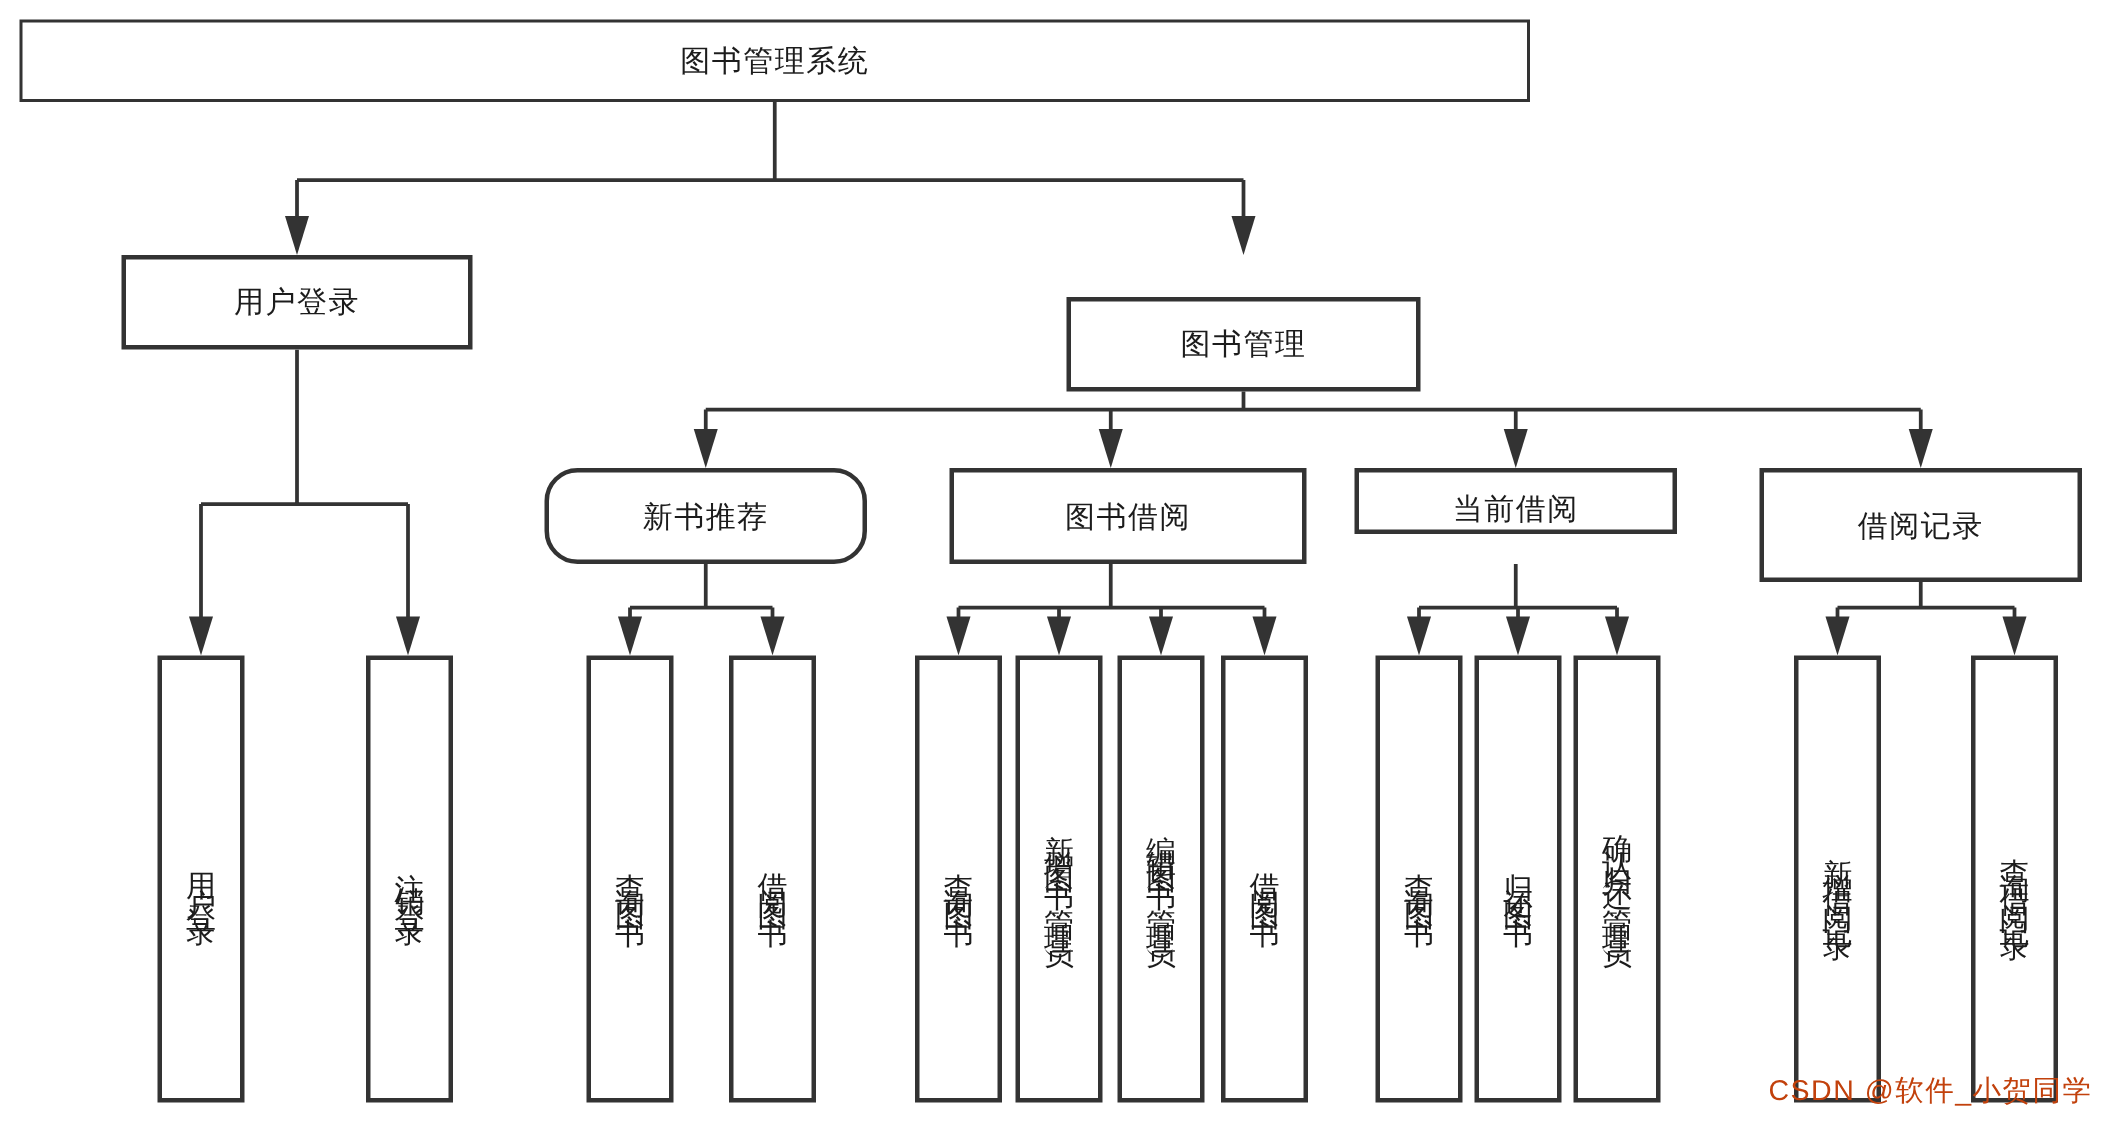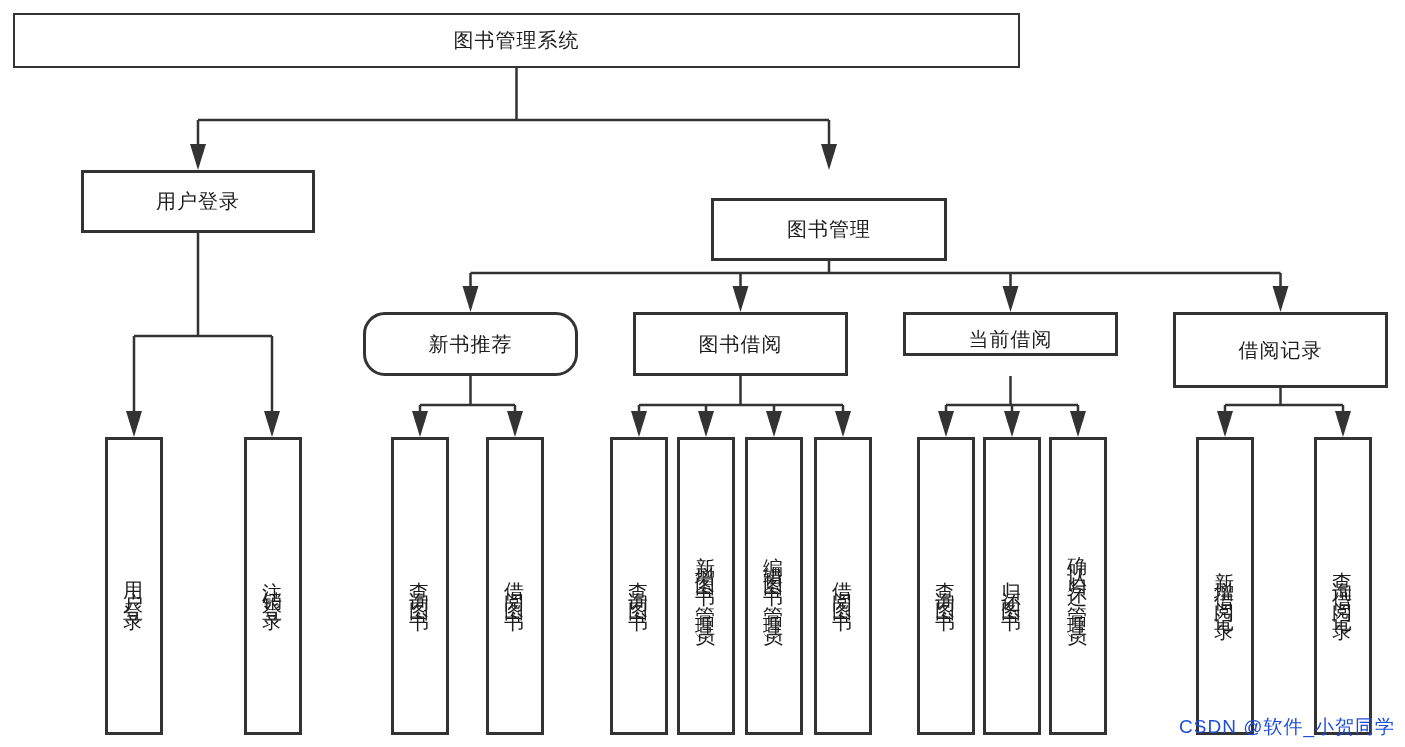--- a/index.html
+++ b/index.html
@@ -15,32 +15,32 @@
     color:#1c1c1c;font-size:20px;letter-spacing:1px;white-space:nowrap;
   }
   .box.v{
     writing-mode:vertical-rl;text-orientation:mixed;letter-spacing:10px;
     font-size:20px;
   }
   .root{left:13px;top:13px;width:1007px;height:55px;border-width:2.5px;}
   .l2a{left:81px;top:170px;width:234px;height:63px;}
   .l2b{left:711px;top:170px;width:236px;height:63px;margin-top:28px;}
   .l3a{left:363px;top:312px;width:215px;height:64px;border-radius:22px;}
-  .l3b{left:633px;top:312px;width:215px;height:64px;}
+  .l3b{left:633px;top:312px;width:238px;height:64px;}
   .l3c{left:903px;top:312px;width:215px;height:44px;align-items:flex-end;}
   .l3d{left:1173px;top:312px;width:215px;height:76px;}
   .leaf{top:437px;width:58px;height:298px;}
   .p1{left:105px;} .p2{left:244px;}
   .p3{left:391px;} .p4{left:486px;}
   .p5{left:610px;} .p6{left:677px;} .p7{left:745px;} .p8{left:814px;}
   .p9{left:917px;} .p10{left:983px;} .p11{left:1049px;}
   .p12{left:1196px;} .p13{left:1314px;}
   .watermark{
     position:absolute;z-index:3;right:10px;top:714px;
-    color:#1d4ed8;font-size:19px;letter-spacing:1px;
+    color:#c2410c;font-size:19px;letter-spacing:1px;
   }
   .cline{stroke:#333333;stroke-width:2.5;fill:none;}
   .ahead{fill:#333333;stroke:none;}
 </style>
 </head>
 <body>
 
 <div class="canvas">
 
   <svg class="connectors" width="1405" height="747">

